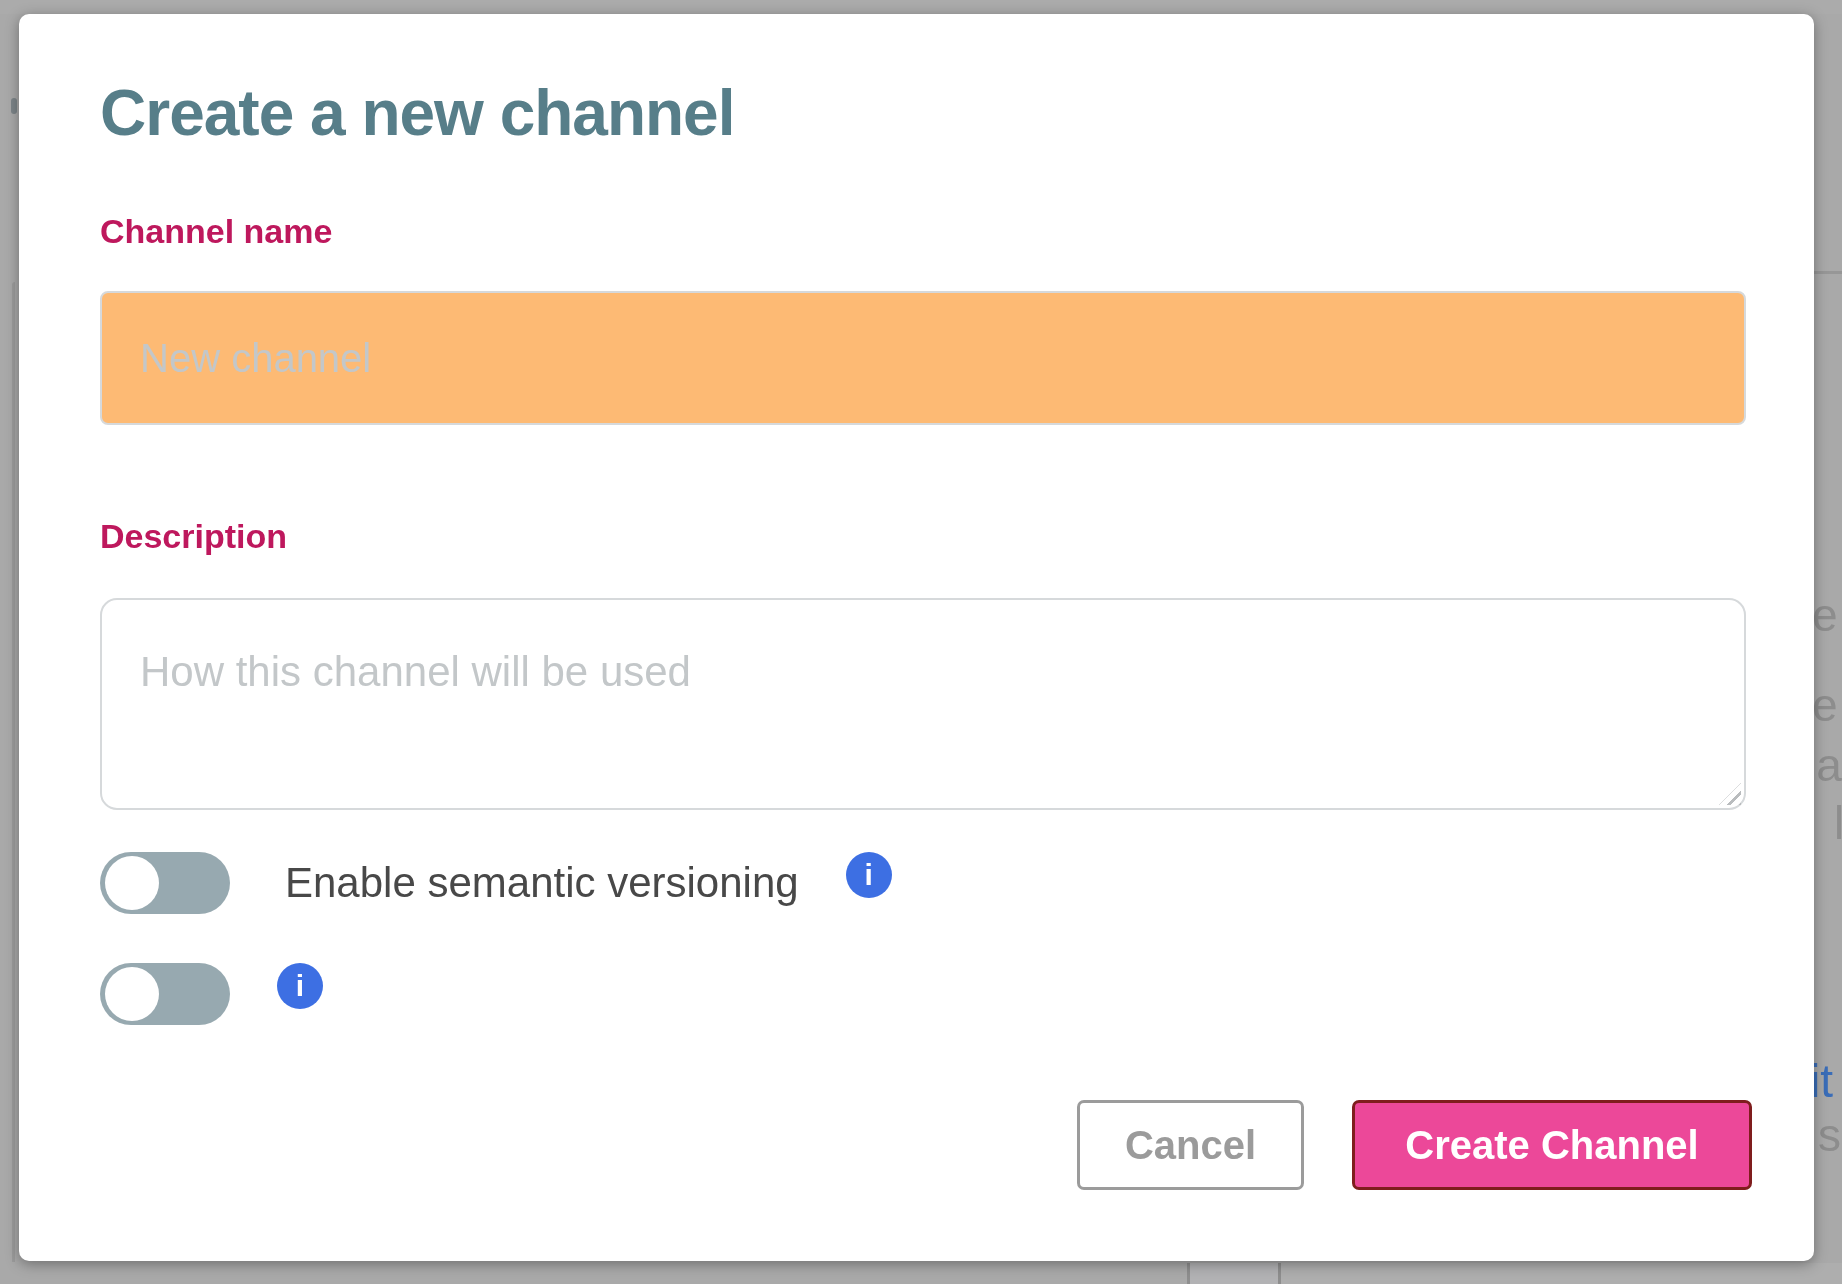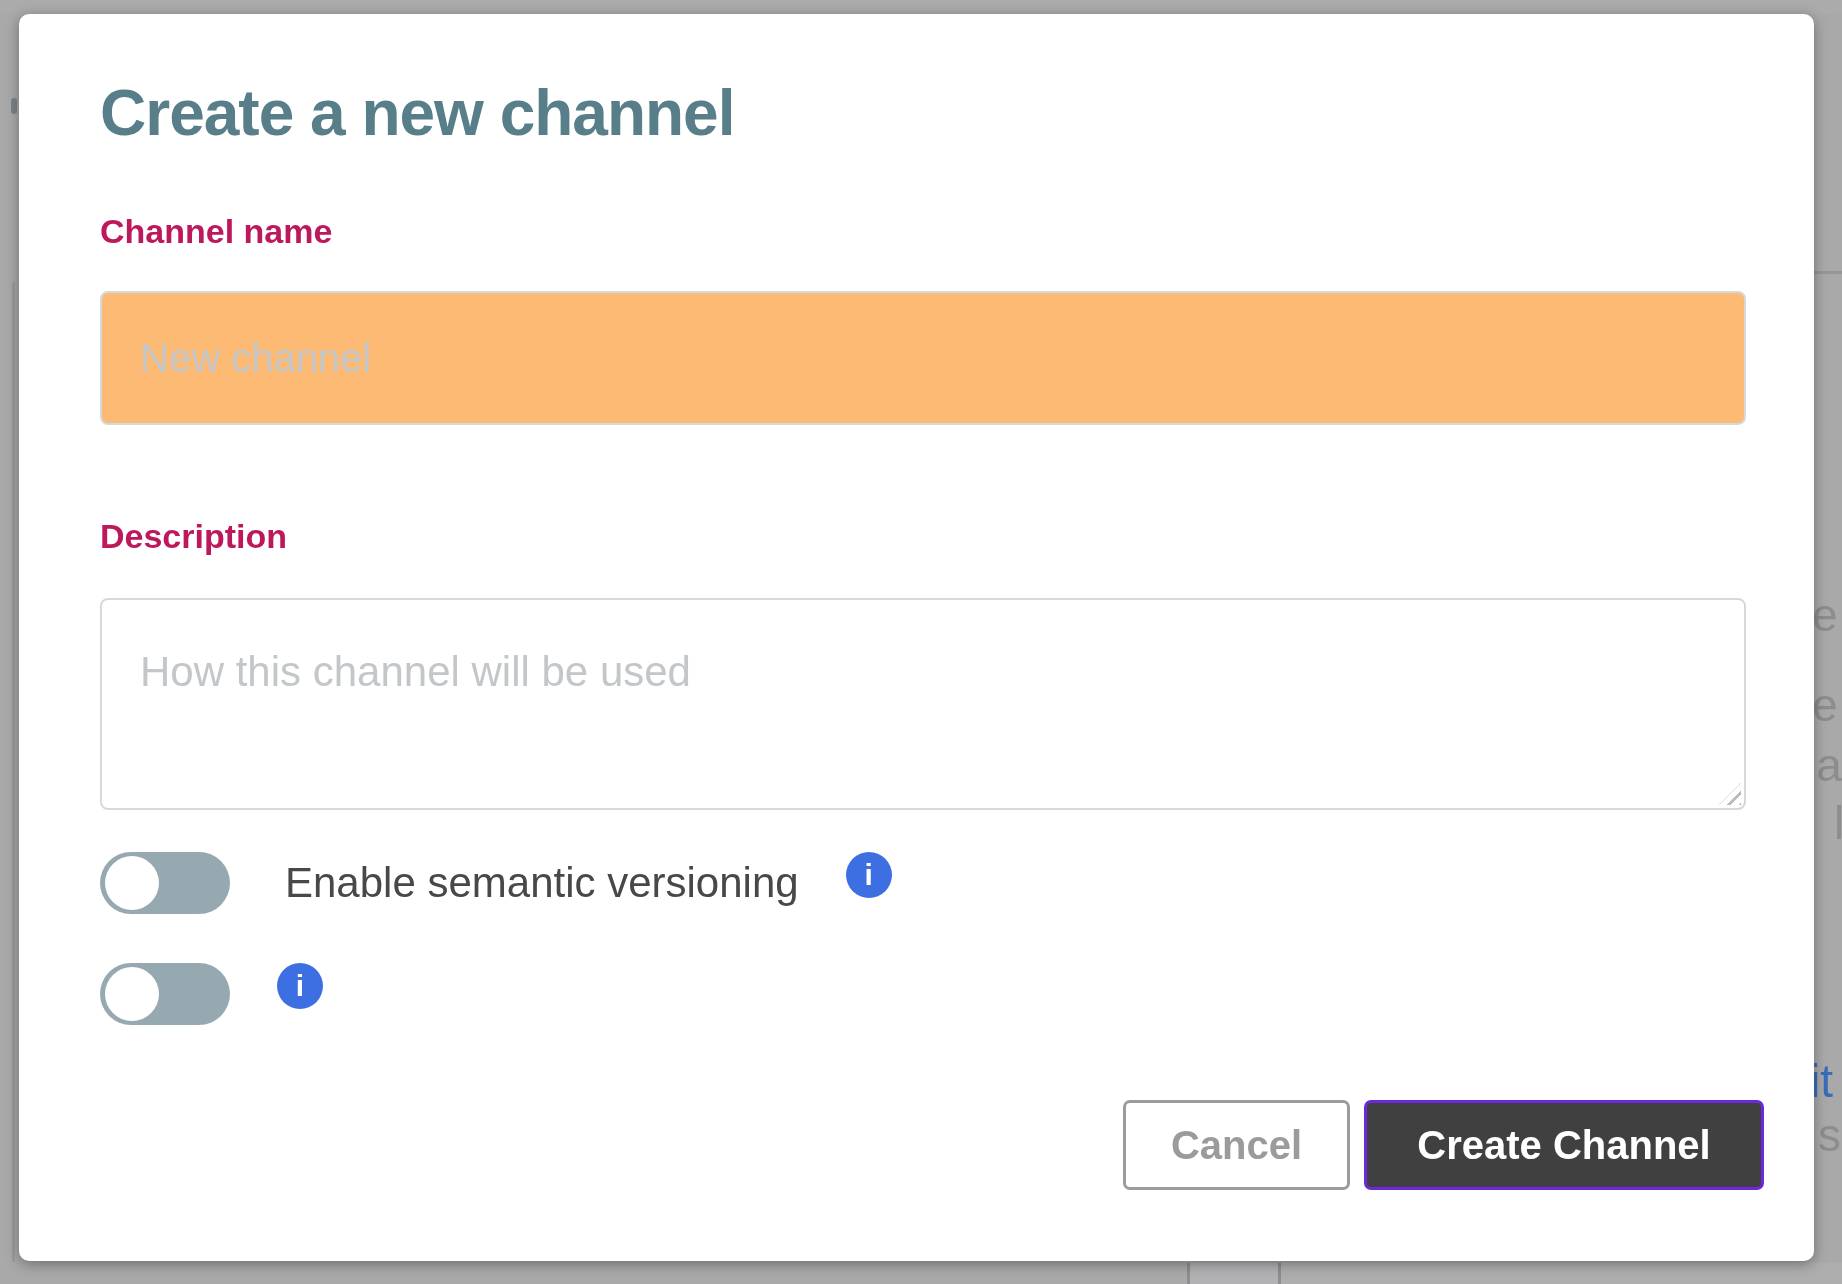--- a/index.html
+++ b/index.html
@@ -65,21 +65,21 @@
     background: #fdba74;
   }
   .text-input::placeholder { color: #c3c7c9; opacity: 1; }
 
   .textarea-wrap { position: relative; margin-top: 42px; }
   .text-area {
     display: block;
     width: 100%;
     height: 212px;
     border: 2px solid #d6d9db;
-    border-radius: 8px;
+    border-radius: 17px;
     padding: 48px 38px 20px 38px;
     font-family: "Liberation Sans", sans-serif;
     font-size: 42px;
     color: #333333;
     outline: none;
     resize: none;
     background: #ffffff;
   }
   .text-area::placeholder { color: #c3c7c9; opacity: 1; }
   .resize-handle {
@@ -133,44 +133,45 @@
     font-weight: bold;
     font-style: normal;
     transform: translateY(-8px);
     cursor: pointer;
     flex: 0 0 auto;
   }
 
   
   .btn-row {
     position: absolute;
-    right: 50px;
+    right: 62px;
     top: 1086px;
     display: flex;
-    gap: 14px;
+    gap: 32px;
   }
   .btn {
     height: 90px;
     border-radius: 7px;
     font-family: "Liberation Sans", sans-serif;
     font-size: 40px;
     font-weight: bold;
     cursor: pointer;
   }
   .btn-cancel {
     width: 227px;
     background: #ffffff;
     border: 3px solid #9b9b9b;
     color: #9b9b9b;
   }
   .btn-submit {
     width: 400px;
-    background: #404040;
-    border: 3px solid #6d28d9;
+    background: #ec4899;
+    border: 3px solid #7f1d1d;
     color: #ffffff;
+    margin-left: 16px;
   }
 </style>
 </head>
 <body>
 
 <div class="backdrop">
   <div class="backdrop-topstrip"></div>
   <div class="bg-hline"></div>
   <div class="bg-vline"></div>
   <div class="bg-notch"></div>

